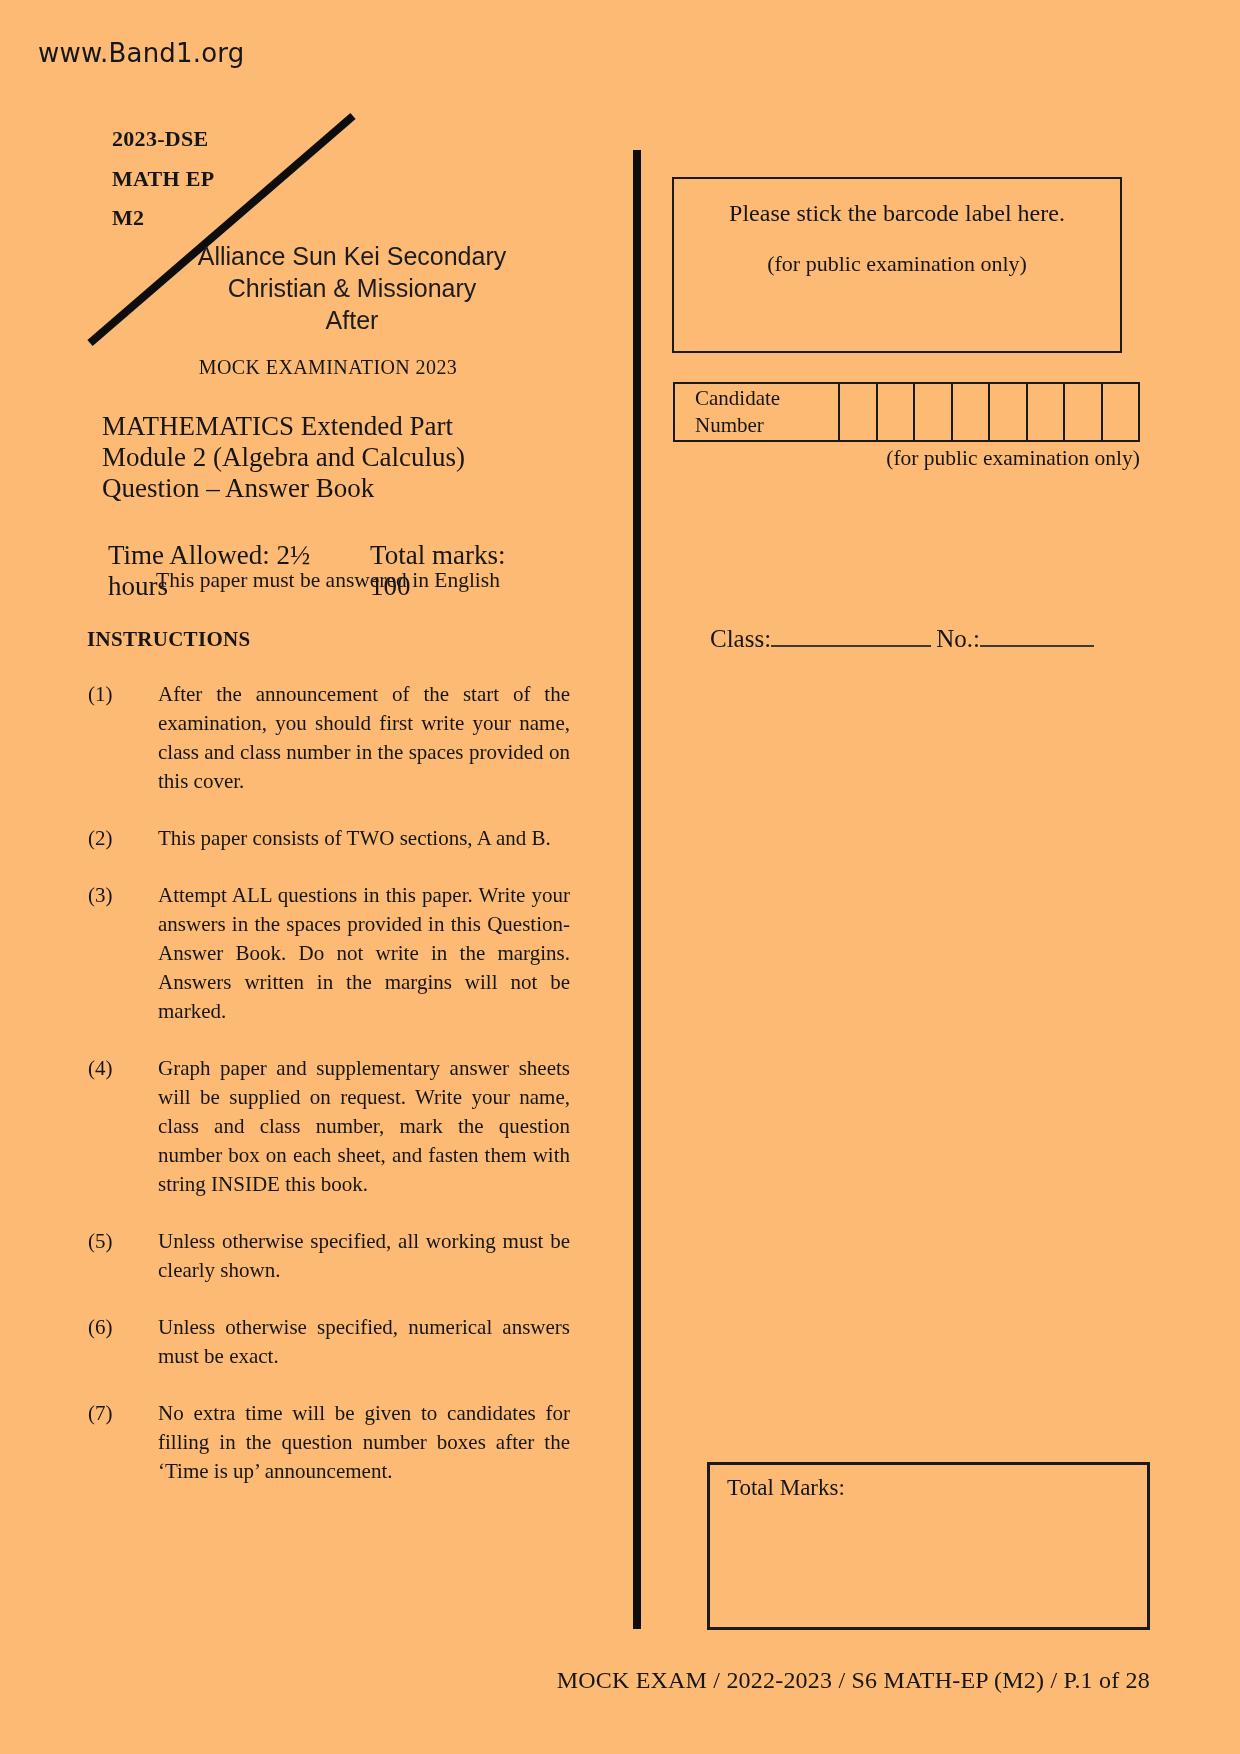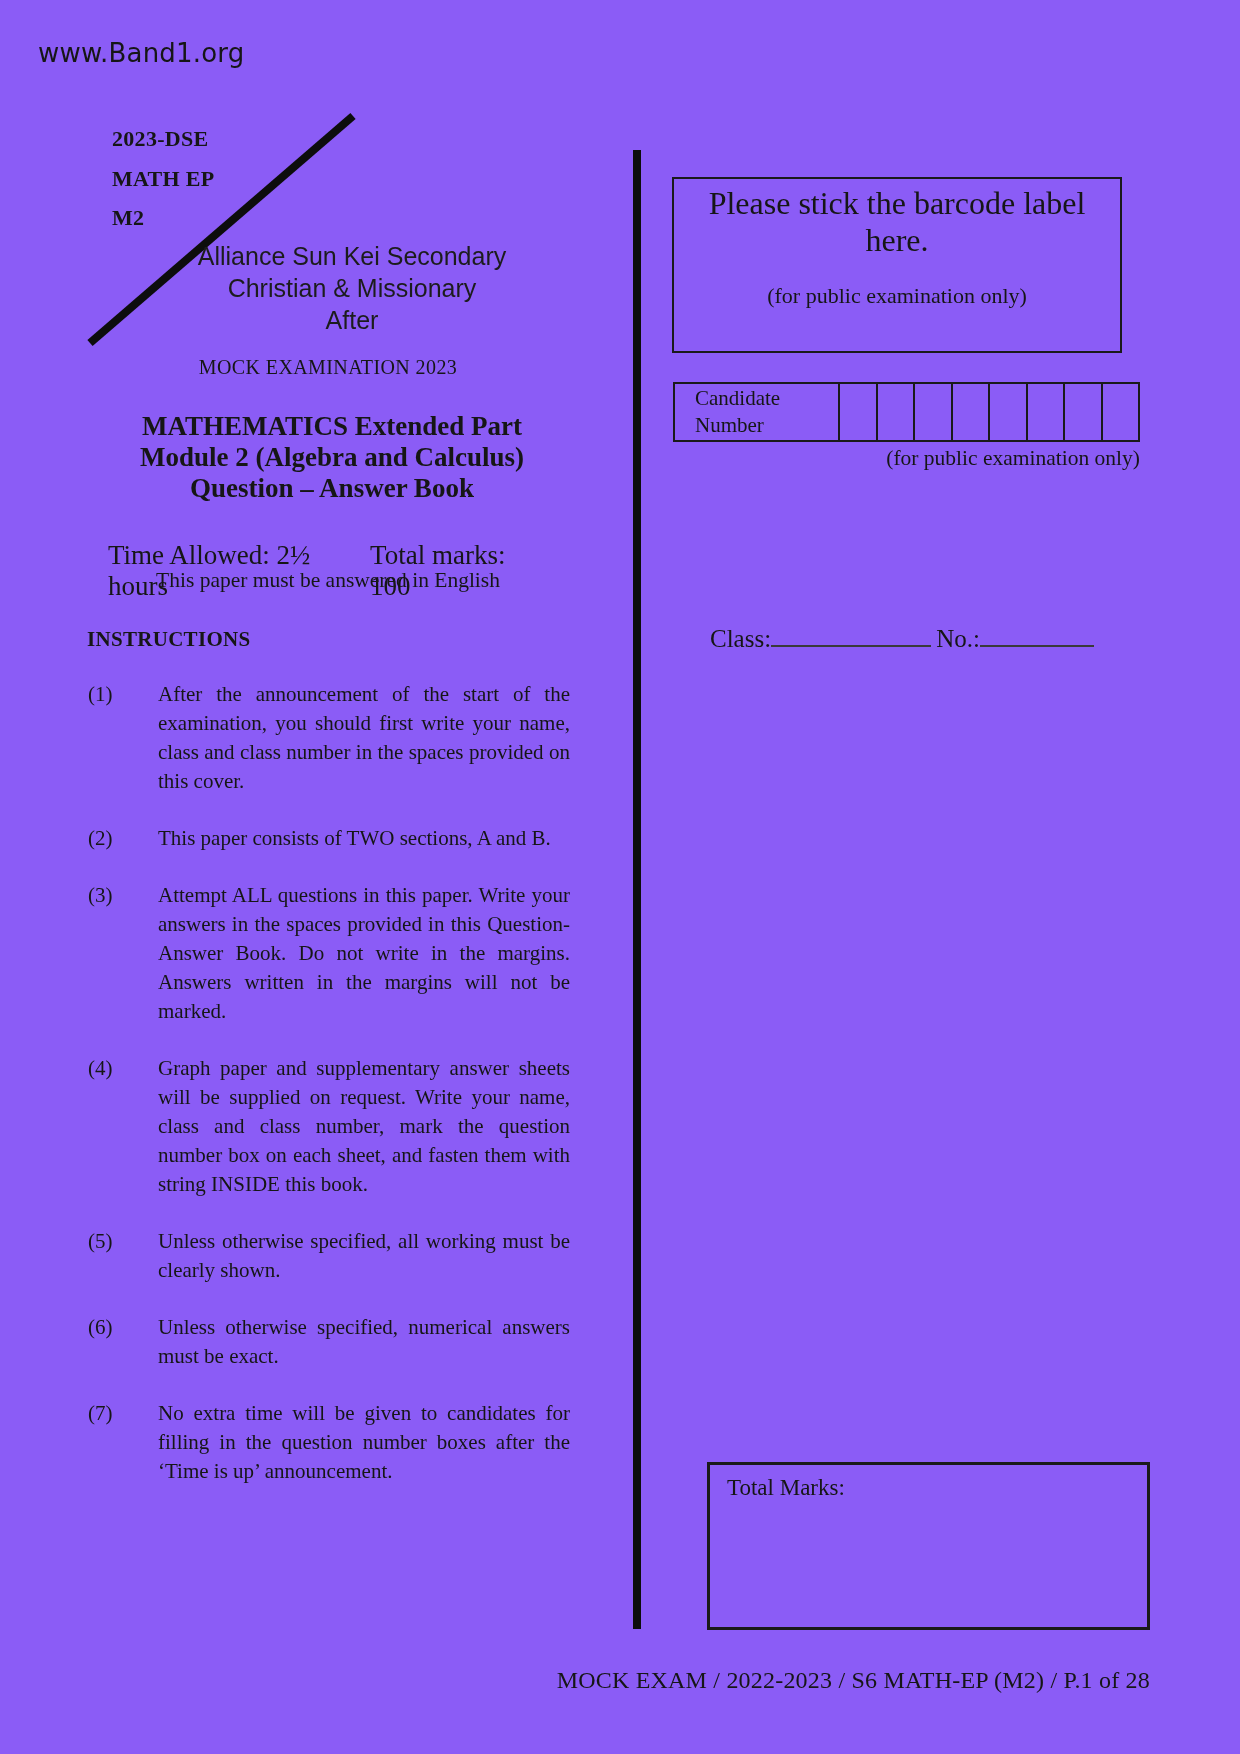--- a/index.html
+++ b/index.html
@@ -1,19 +1,19 @@
 <!DOCTYPE html>
 <html><head>
 <meta charset="utf-8">
 <style>
   html,body{margin:0;padding:0;background:#e8e8e8;}
   .page{
     position:relative;
     width:1240px;height:1754px;
-    background:#8b5cf6;
+    background:#fdba74;
     color:#161616;
     font-family:"Liberation Serif", serif;
     overflow:hidden;
     margin:0 auto;
   }
   .abs{position:absolute;}
 
   .site-url{
     left:38px;top:38px;
     font-family:"DejaVu Sans", sans-serif;
@@ -32,21 +32,21 @@
     font-size:25px;line-height:32px;color:#1c1c1c;
   }
 
   .mock-title{
     left:98px;top:356px;width:460px;
     text-align:center;font-size:20px;letter-spacing:0.4px;
   }
 
   .paper-title{
     left:102px;top:411px;width:460px;
-    text-align:center;font-weight:bold;
+    text-align:left;font-weight:normal;
     font-size:27px;line-height:31px;
   }
 
   .meta-row{
     left:108px;top:540px;width:440px;
     display:flex;justify-content:space-between;
     font-size:27px;
   }
   .lang-note{
     left:98px;top:568px;width:460px;
@@ -70,21 +70,21 @@
   .divider{
     left:633px;top:150px;width:8px;height:1479px;
     background:#0d0d0d;
   }
 
   .barcode-box{
     left:672px;top:177px;width:450px;height:176px;
     border:2px solid #1a1a1a;box-sizing:border-box;
     text-align:center;
   }
-  .barcode-line1{margin-top:6px;font-size:32px;}
+  .barcode-line1{margin-top:21px;font-size:24px;}
   .barcode-line2{margin-top:24px;font-size:22px;}
 
   .cand-table{
     left:673px;top:382px;width:467px;height:60px;
     border:2px solid #1a1a1a;box-sizing:border-box;
     display:flex;
   }
   .cand-label{
     flex:0 0 163px;width:163px;
     padding:1px 0 0 20px;box-sizing:border-box;

